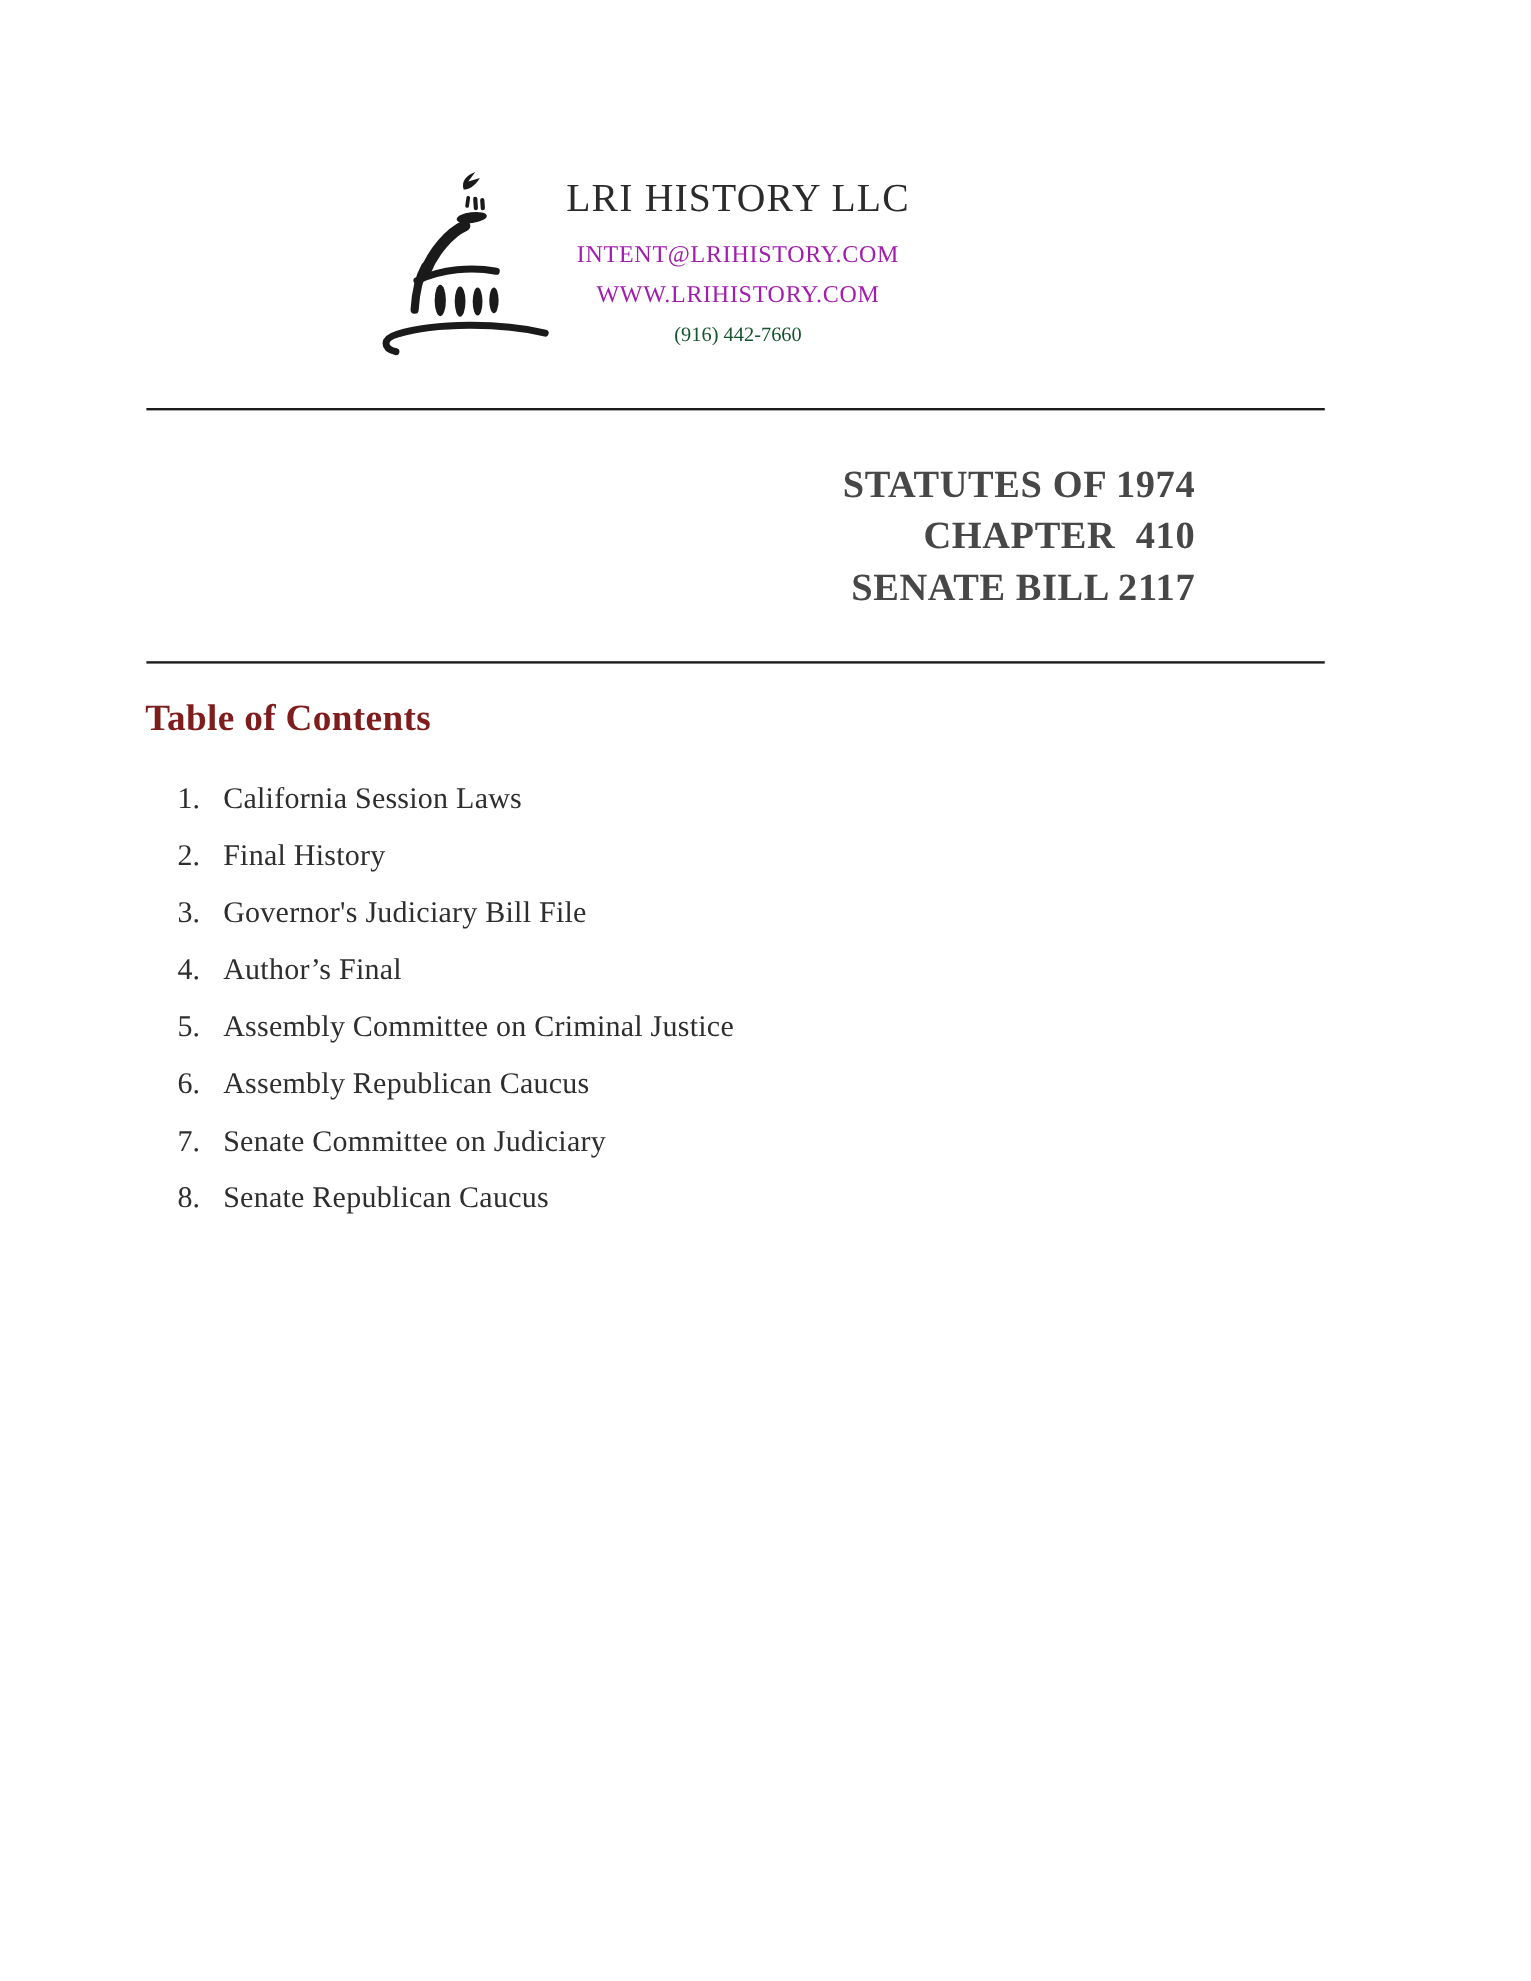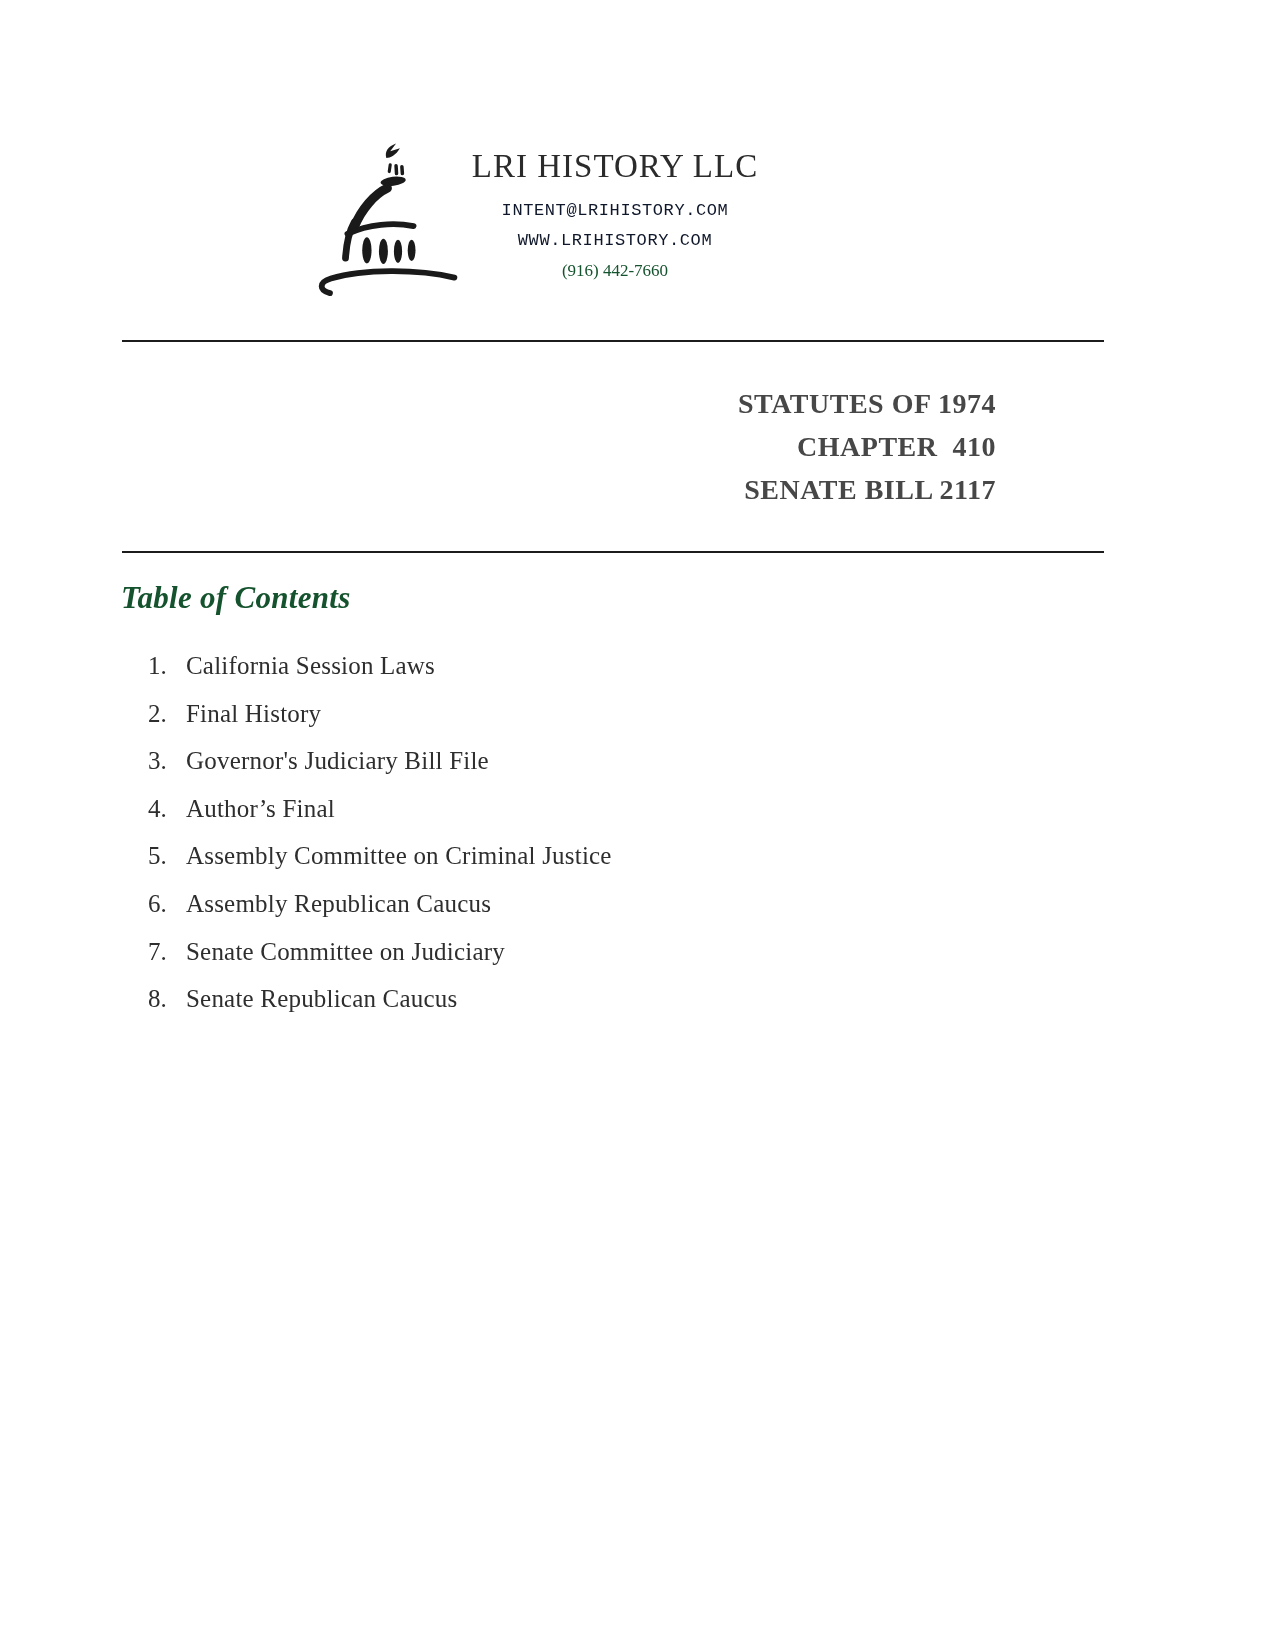--- a/index.html
+++ b/index.html
@@ -34,26 +34,25 @@
     width: 350px;
     text-align: center;
   }
   .company-name {
     font-size: 33px;
     letter-spacing: 1px;
     color: #2b2b2b;
     white-space: nowrap;
   }
   .contact-line {
-    font-size: 17px;
+    font-size: 20px;
     letter-spacing: 0.6px;
-    color: #0f172a;
+    color: #a21caf;
     margin-top: 11px;
     white-space: nowrap;
-    font-family: Liberation Mono, monospace;
   }
   .contact-line.first { margin-top: 16px; }
   .phone-line {
     font-size: 17px;
     color: #14532d;
     margin-top: 11px;
     white-space: nowrap;
   }
 
   
@@ -67,37 +66,36 @@
   .rule-1 { top: 340px; }
   .rule-2 { top: 551px; }
 
   
   .statutes {
     position: absolute;
     right: 280px;
     top: 382px;
     text-align: right;
     font-weight: bold;
-    font-size: 28px;
+    font-size: 32px;
     line-height: 43px;
     color: #474747;
     letter-spacing: 0.5px;
   }
   .statutes div { white-space: pre; }
 
   
   .toc-title {
     position: absolute;
     left: 121px;
     top: 580px;
     font-size: 31px;
     font-weight: bold;
-    color: #14532d;
+    color: #7f1d1d;
     letter-spacing: 0.3px;
-    font-style: italic;
   }
   .toc-list {
     position: absolute;
     left: 148px;
     top: 652px;
     list-style: none;
     margin: 0;
     padding: 0;
   }
   .toc-item {

